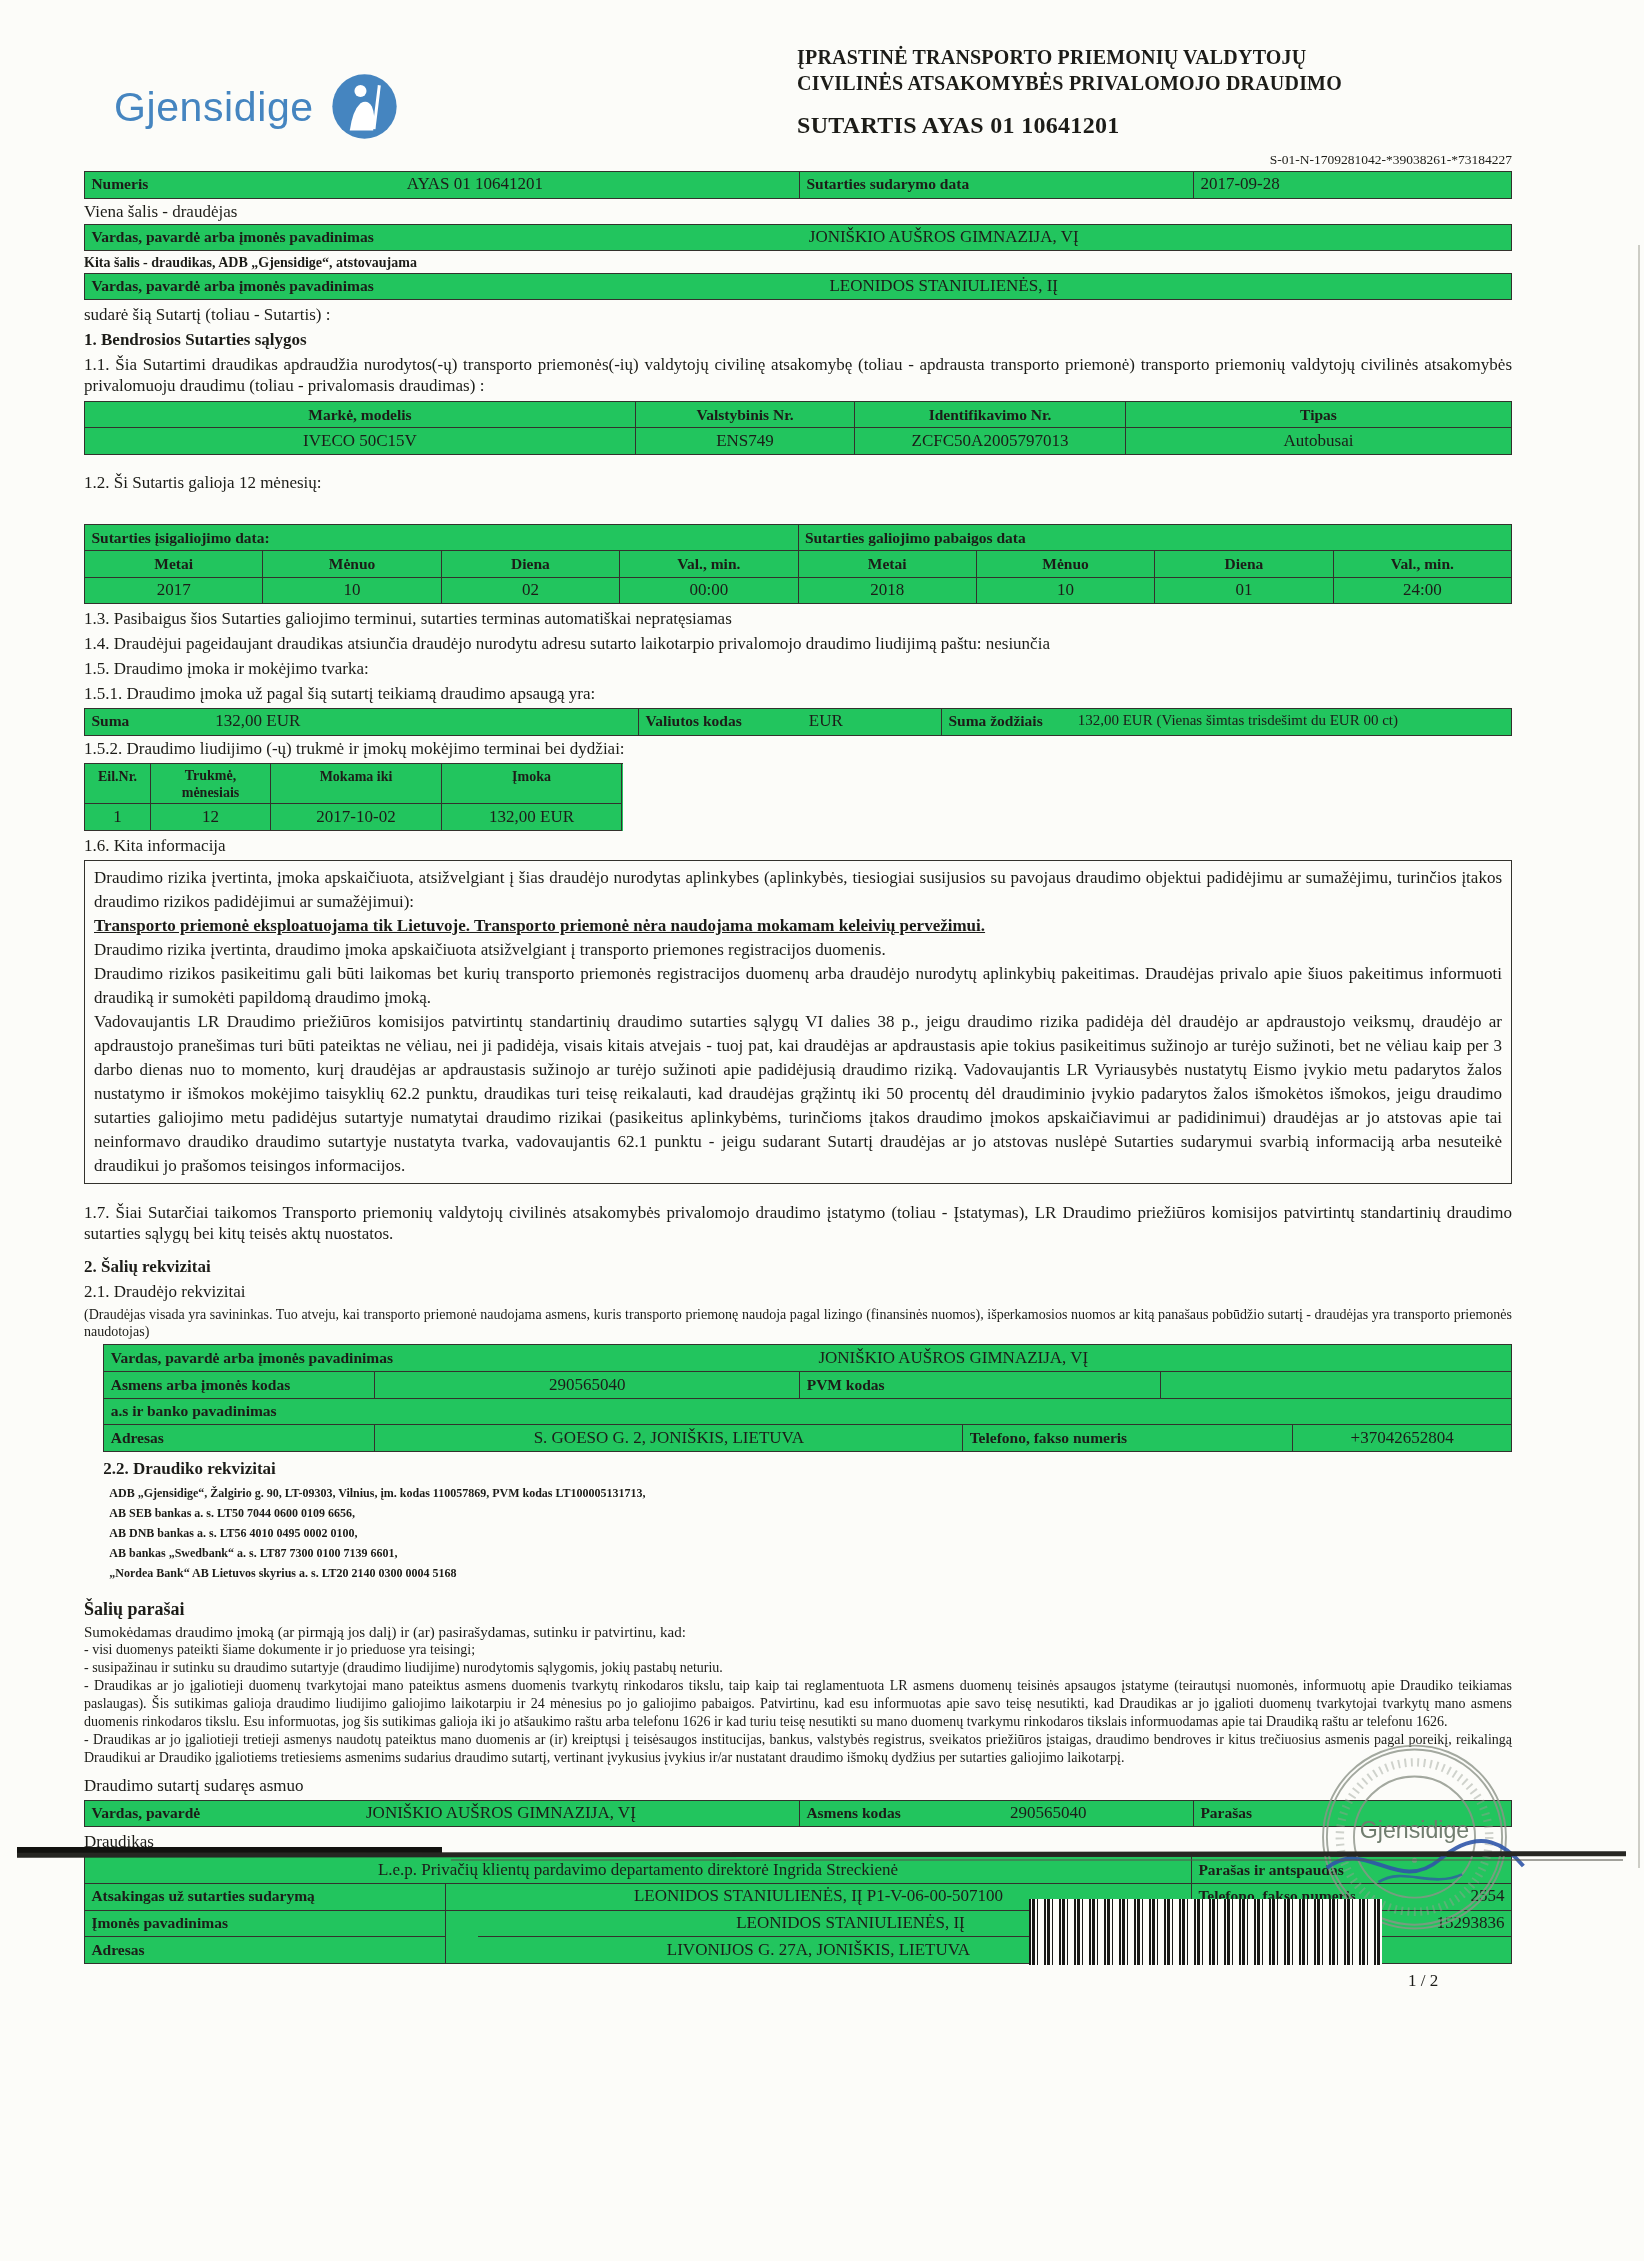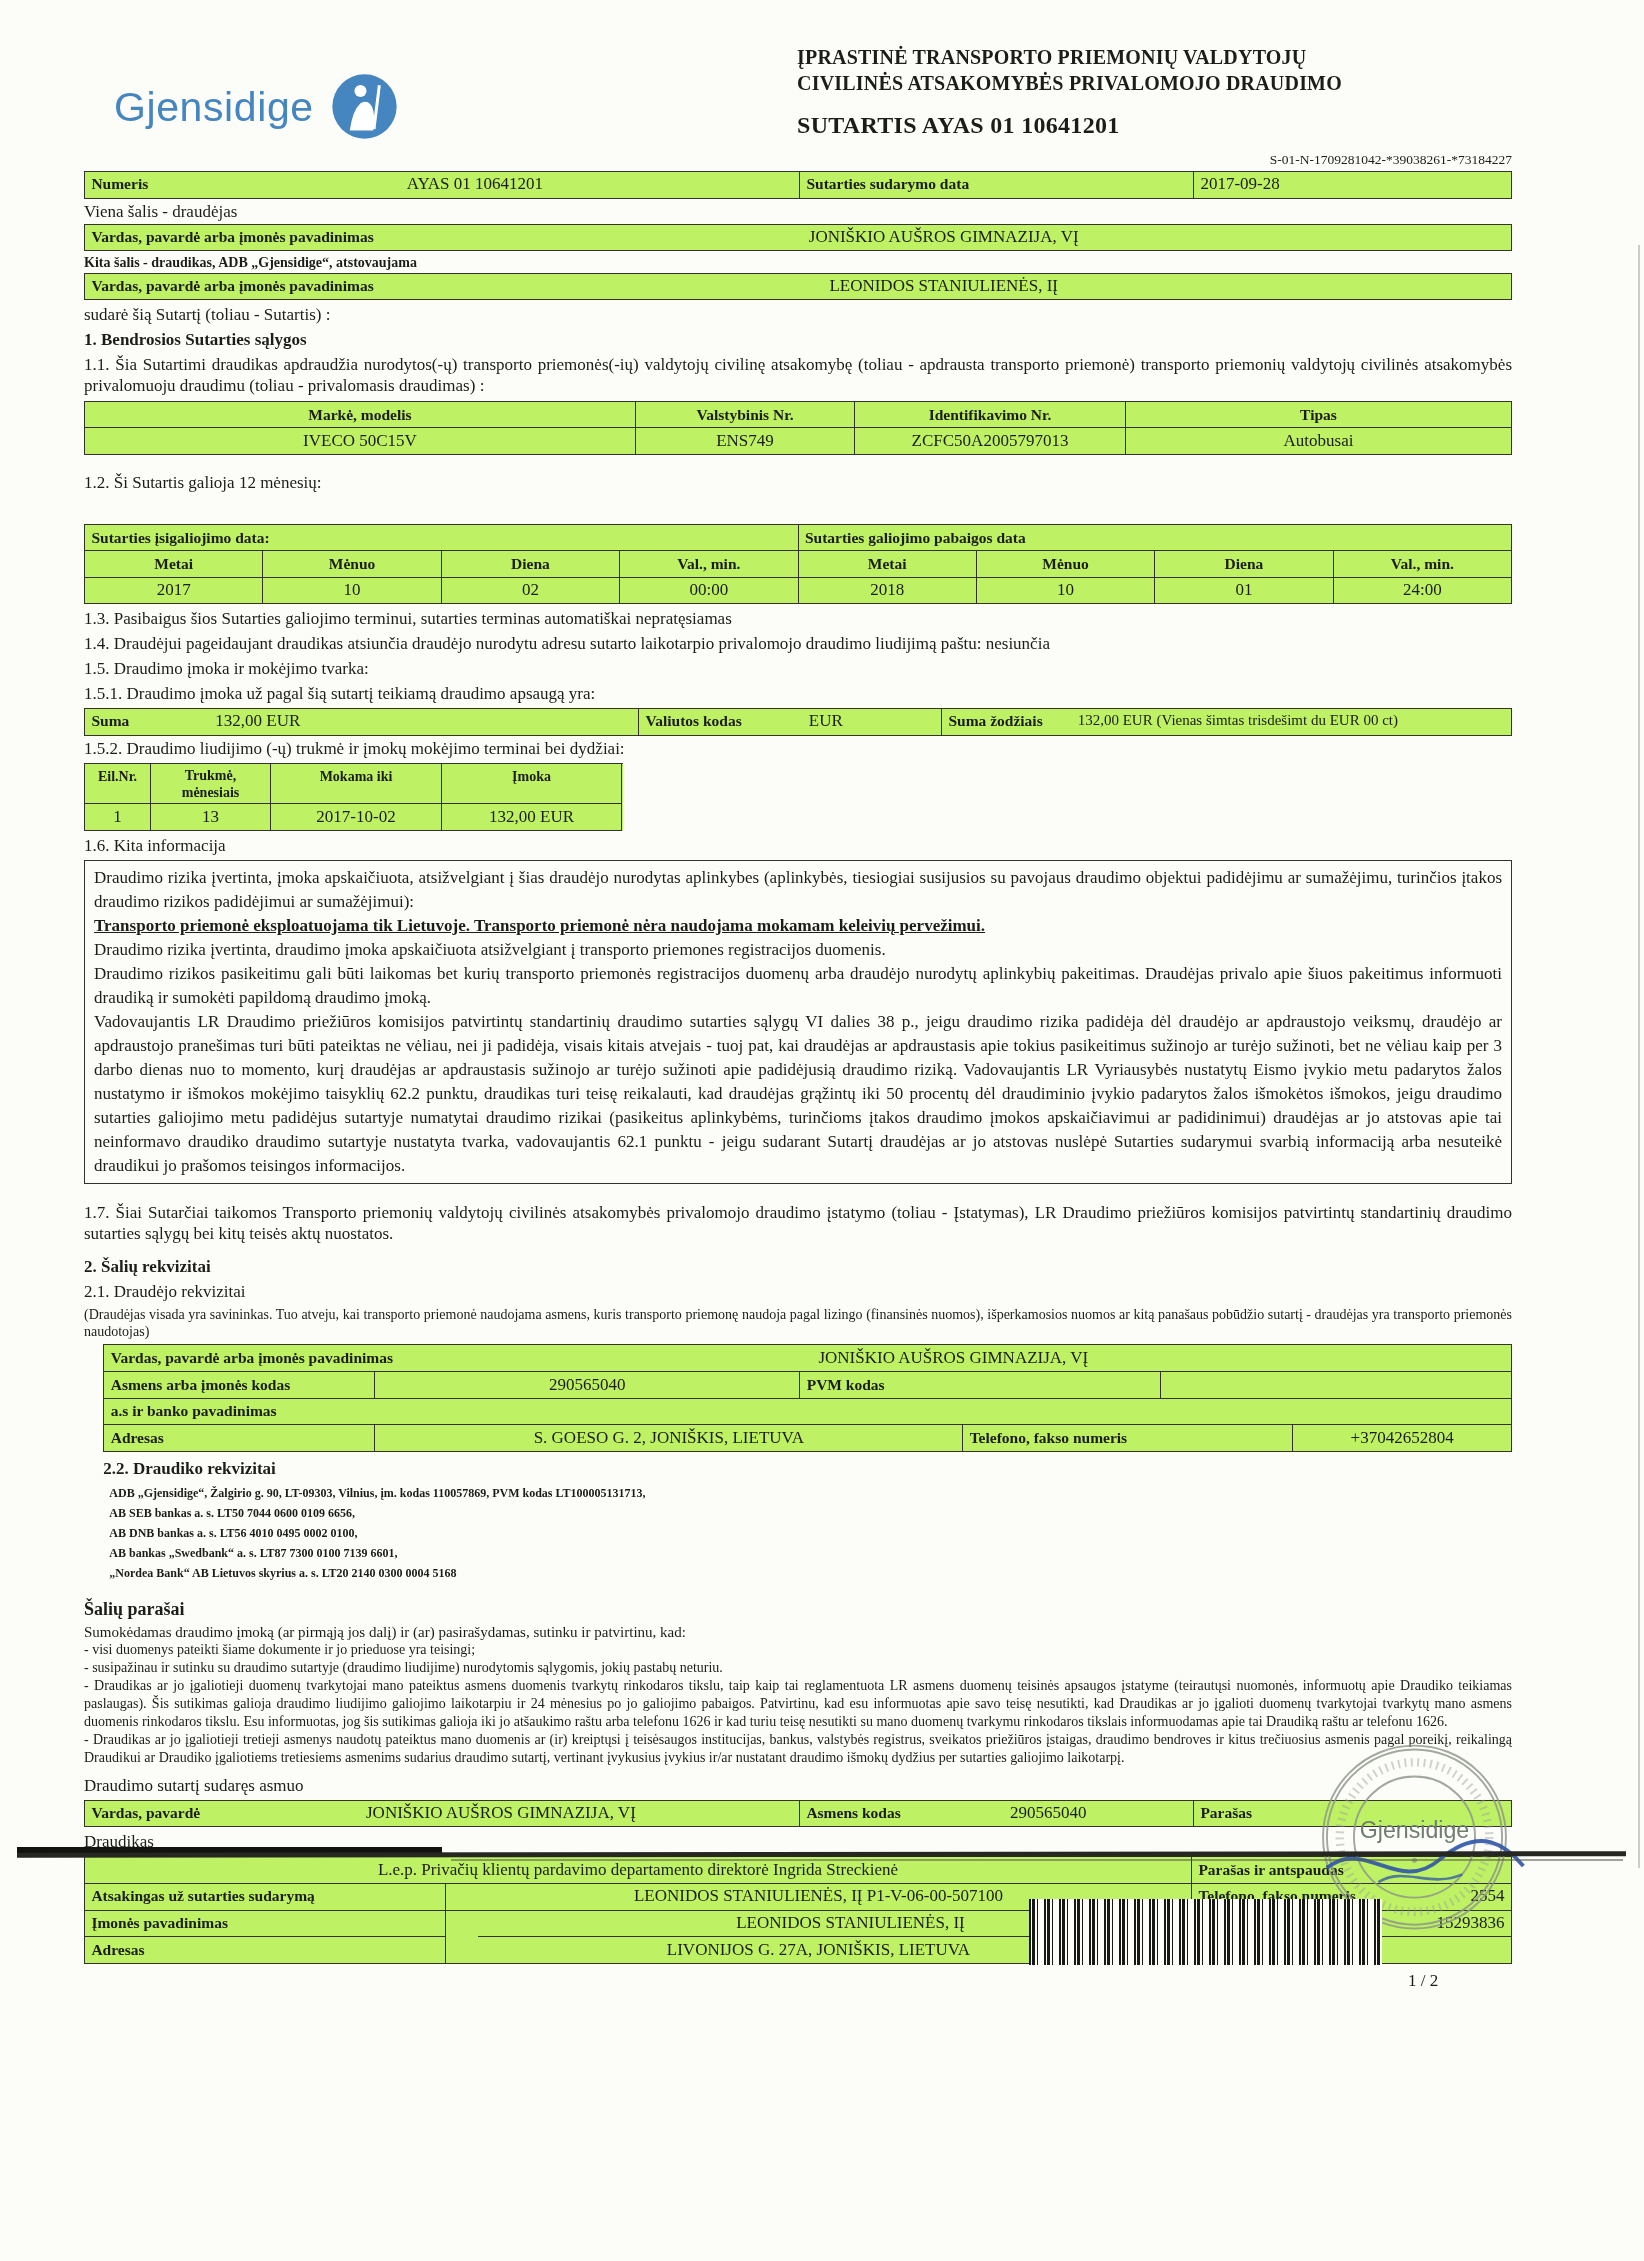--- a/index.html
+++ b/index.html
@@ -7,21 +7,21 @@
   .content{position:absolute;left:84px;top:32px;width:1428px;}
 
   .hdr{display:flex;justify-content:space-between;align-items:flex-start;}
   .logo{display:flex;align-items:center;gap:17px;margin:41px 0 0 30px;}
   .logo-text{font-family:"Liberation Sans",sans-serif;font-size:41px;color:#4585c0;letter-spacing:0.6px;}
   .titleblock{width:715px;padding-top:11.6px;}
   .title{font-size:20px;font-weight:bold;line-height:26.4px;letter-spacing:0.2px;}
   .title3{font-size:24px;font-weight:bold;margin-top:15.5px;letter-spacing:0.3px;}
   .doc-code{text-align:right;font-size:13.5px;margin-top:10.3px;}
 
-  .tbl{border-top:1.9px solid #33322d;border-left:1.9px solid #33322d;display:grid;box-sizing:border-box;background:#bef264;}
+  .tbl{border-top:1.9px solid #33322d;border-left:1.9px solid #33322d;display:grid;box-sizing:border-box;background:#22c55e;}
   .td{border-right:1.9px solid #33322d;border-bottom:1.9px solid #33322d;padding:2.6px 6.4px;box-sizing:border-box;display:flex;align-items:flex-start;gap:9px;min-height:26px;}
   .lb{font-weight:bold;font-size:15.5px;line-height:20px;}
   .val{font-weight:normal;font-size:17px;line-height:20.6px;}
   .vs{font-weight:normal;font-size:15px;line-height:19.3px;}
   .fill{flex:1;text-align:center;}
   .cen{justify-content:center;text-align:center;}
   .rt{margin-left:auto;}
 
   .line{font-size:17px;line-height:21px;margin:3.9px 0;}
   .small{font-size:14px;line-height:17.4px;}
@@ -165,21 +165,21 @@
     </div>
 
     <div class="line" style="margin-top:2.6px;">1.5.2. Draudimo liudijimo (-ų) trukmė ir įmokų mokėjimo terminai bei dydžiai:</div>
 
     <div class="tbl" style="grid-template-columns:66px 120px 171px 180px;width:539px;">
       <div class="td cen lb" style="font-size:14px;text-align:center;">Eil.Nr.</div>
       <div class="td cen lb" style="font-size:14px;line-height:17px;">Trukmė, mėnesiais</div>
       <div class="td cen lb" style="font-size:14px;">Mokama iki</div>
       <div class="td cen lb" style="font-size:14px;">Įmoka</div>
       <div class="td cen val">1</div>
-      <div class="td cen val">13</div>
+      <div class="td cen val">12</div>
       <div class="td cen val">2017-10-02</div>
       <div class="td cen val">132,00 EUR</div>
     </div>
 
     <div class="line">1.6. Kita informacija</div>
 
     <div class="infobox">
       <div>Draudimo rizika įvertinta, įmoka apskaičiuota, atsižvelgiant į šias draudėjo nurodytas aplinkybes (aplinkybės, tiesiogiai susijusios su pavojaus draudimo objektui padidėjimu ar sumažėjimu, turinčios įtakos draudimo rizikos padidėjimui ar sumažėjimui):</div>
       <div class="boldline">Transporto priemonė eksploatuojama tik Lietuvoje. Transporto priemonė nėra naudojama mokamam keleivių pervežimui.</div>
       <div>Draudimo rizika įvertinta, draudimo įmoka apskaičiuota atsižvelgiant į transporto priemones registracijos duomenis.</div>

